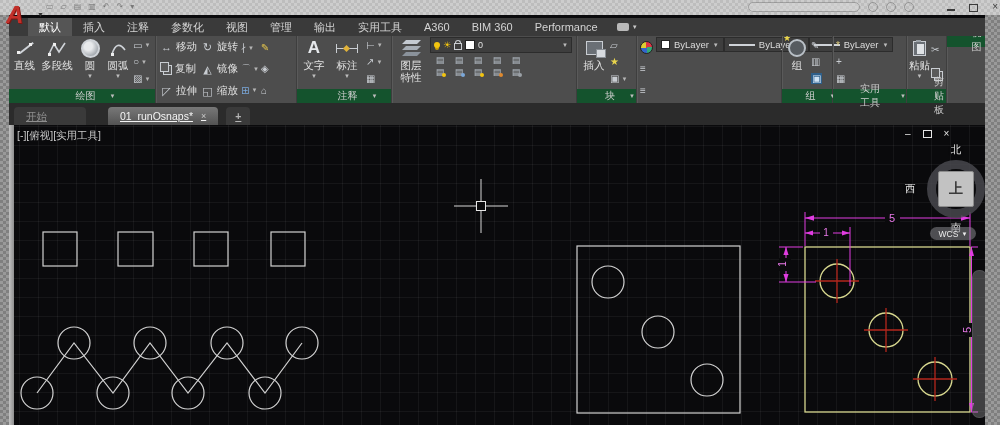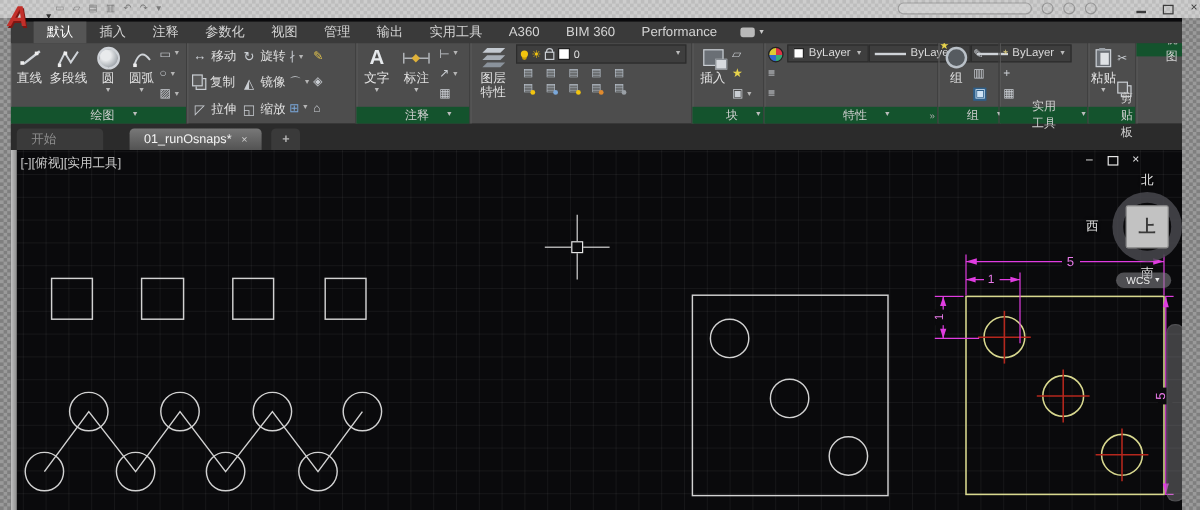--- a/index.html
+++ b/index.html
@@ -112,21 +112,21 @@
     height:14px;padding:0 3px;font-size:9px;color:#e0e0e0;}
   .combo .caret{margin-left:auto;font-size:6px;color:#bbb;}
   .byrow{display:flex;align-items:center;gap:4px;background:#3e3e3e;border:1px solid #2c2c2c;
     height:13px;padding:0 4px;font-size:9.5px;color:#dcdcdc;margin-bottom:2px;}
   .byrow .ln{flex:0 0 26px;height:2px;background:#cfd3d8;}
   .byrow .caret{margin-left:auto;font-size:6px;color:#bbb;}
 
   
   .filetabs{position:absolute;left:0;top:103px;width:1000px;height:22px;background:#2b2b2b;
     display:flex;align-items:flex-end;padding-left:14px;box-sizing:border-box;z-index:18;}
-  .ftab{height:18px;line-height:18px;font-size:10.5px;border-radius:4px 4px 0 0;padding:0 12px;}
+  .ftab{height:18px;line-height:18px;font-size:10.5px;border-radius:4px 4px 0 0;padding:0 12px;text-decoration:underline;}
   .ftab.start{background:#3a3a3a;color:#8f8f8f;width:48px;}
   .ftab.active{background:linear-gradient(#787878,#535353);color:#f4f4f4;margin-left:22px;
     display:flex;align-items:center;gap:8px;}
   .ftab.active .close{color:#c9c9c9;font-size:9px;}
   .ftab.plus{background:#3a3a3a;color:#b5b5b5;margin-left:8px;padding:0 9px;font-weight:bold;}
 
   
   .canvas{position:absolute;left:14px;right:15px;top:125px;bottom:0;background:#0a0a0c;
     background-image:linear-gradient(rgba(255,255,255,.05) 1px,transparent 1px),
       linear-gradient(90deg,rgba(255,255,255,.05) 1px,transparent 1px);
@@ -419,25 +419,20 @@
             <span class="ln"></span>
             <span>ByLayer</span>
             <span class="caret">▼</span>
           </div>
           <div class="byrow" style="margin-bottom:0">
             <span class="ln"></span>
             <span>ByLayer</span>
             <span class="caret">▼</span>
           </div>
         </div>
-      </div>
-      <div class="p-label">
-        <span>特性</span>
-          <span class="caret">▼</span>
-        <span class="expand">»</span>
       </div>
     </div>
 
     <div class="panel" style="width:50px">
       <div class="p-content">
         <div class="big" style="width:26px">
           <span class="icbox">
               <span class="ic-group"></span>
             </span>
           <span class="lbl">组</span>

